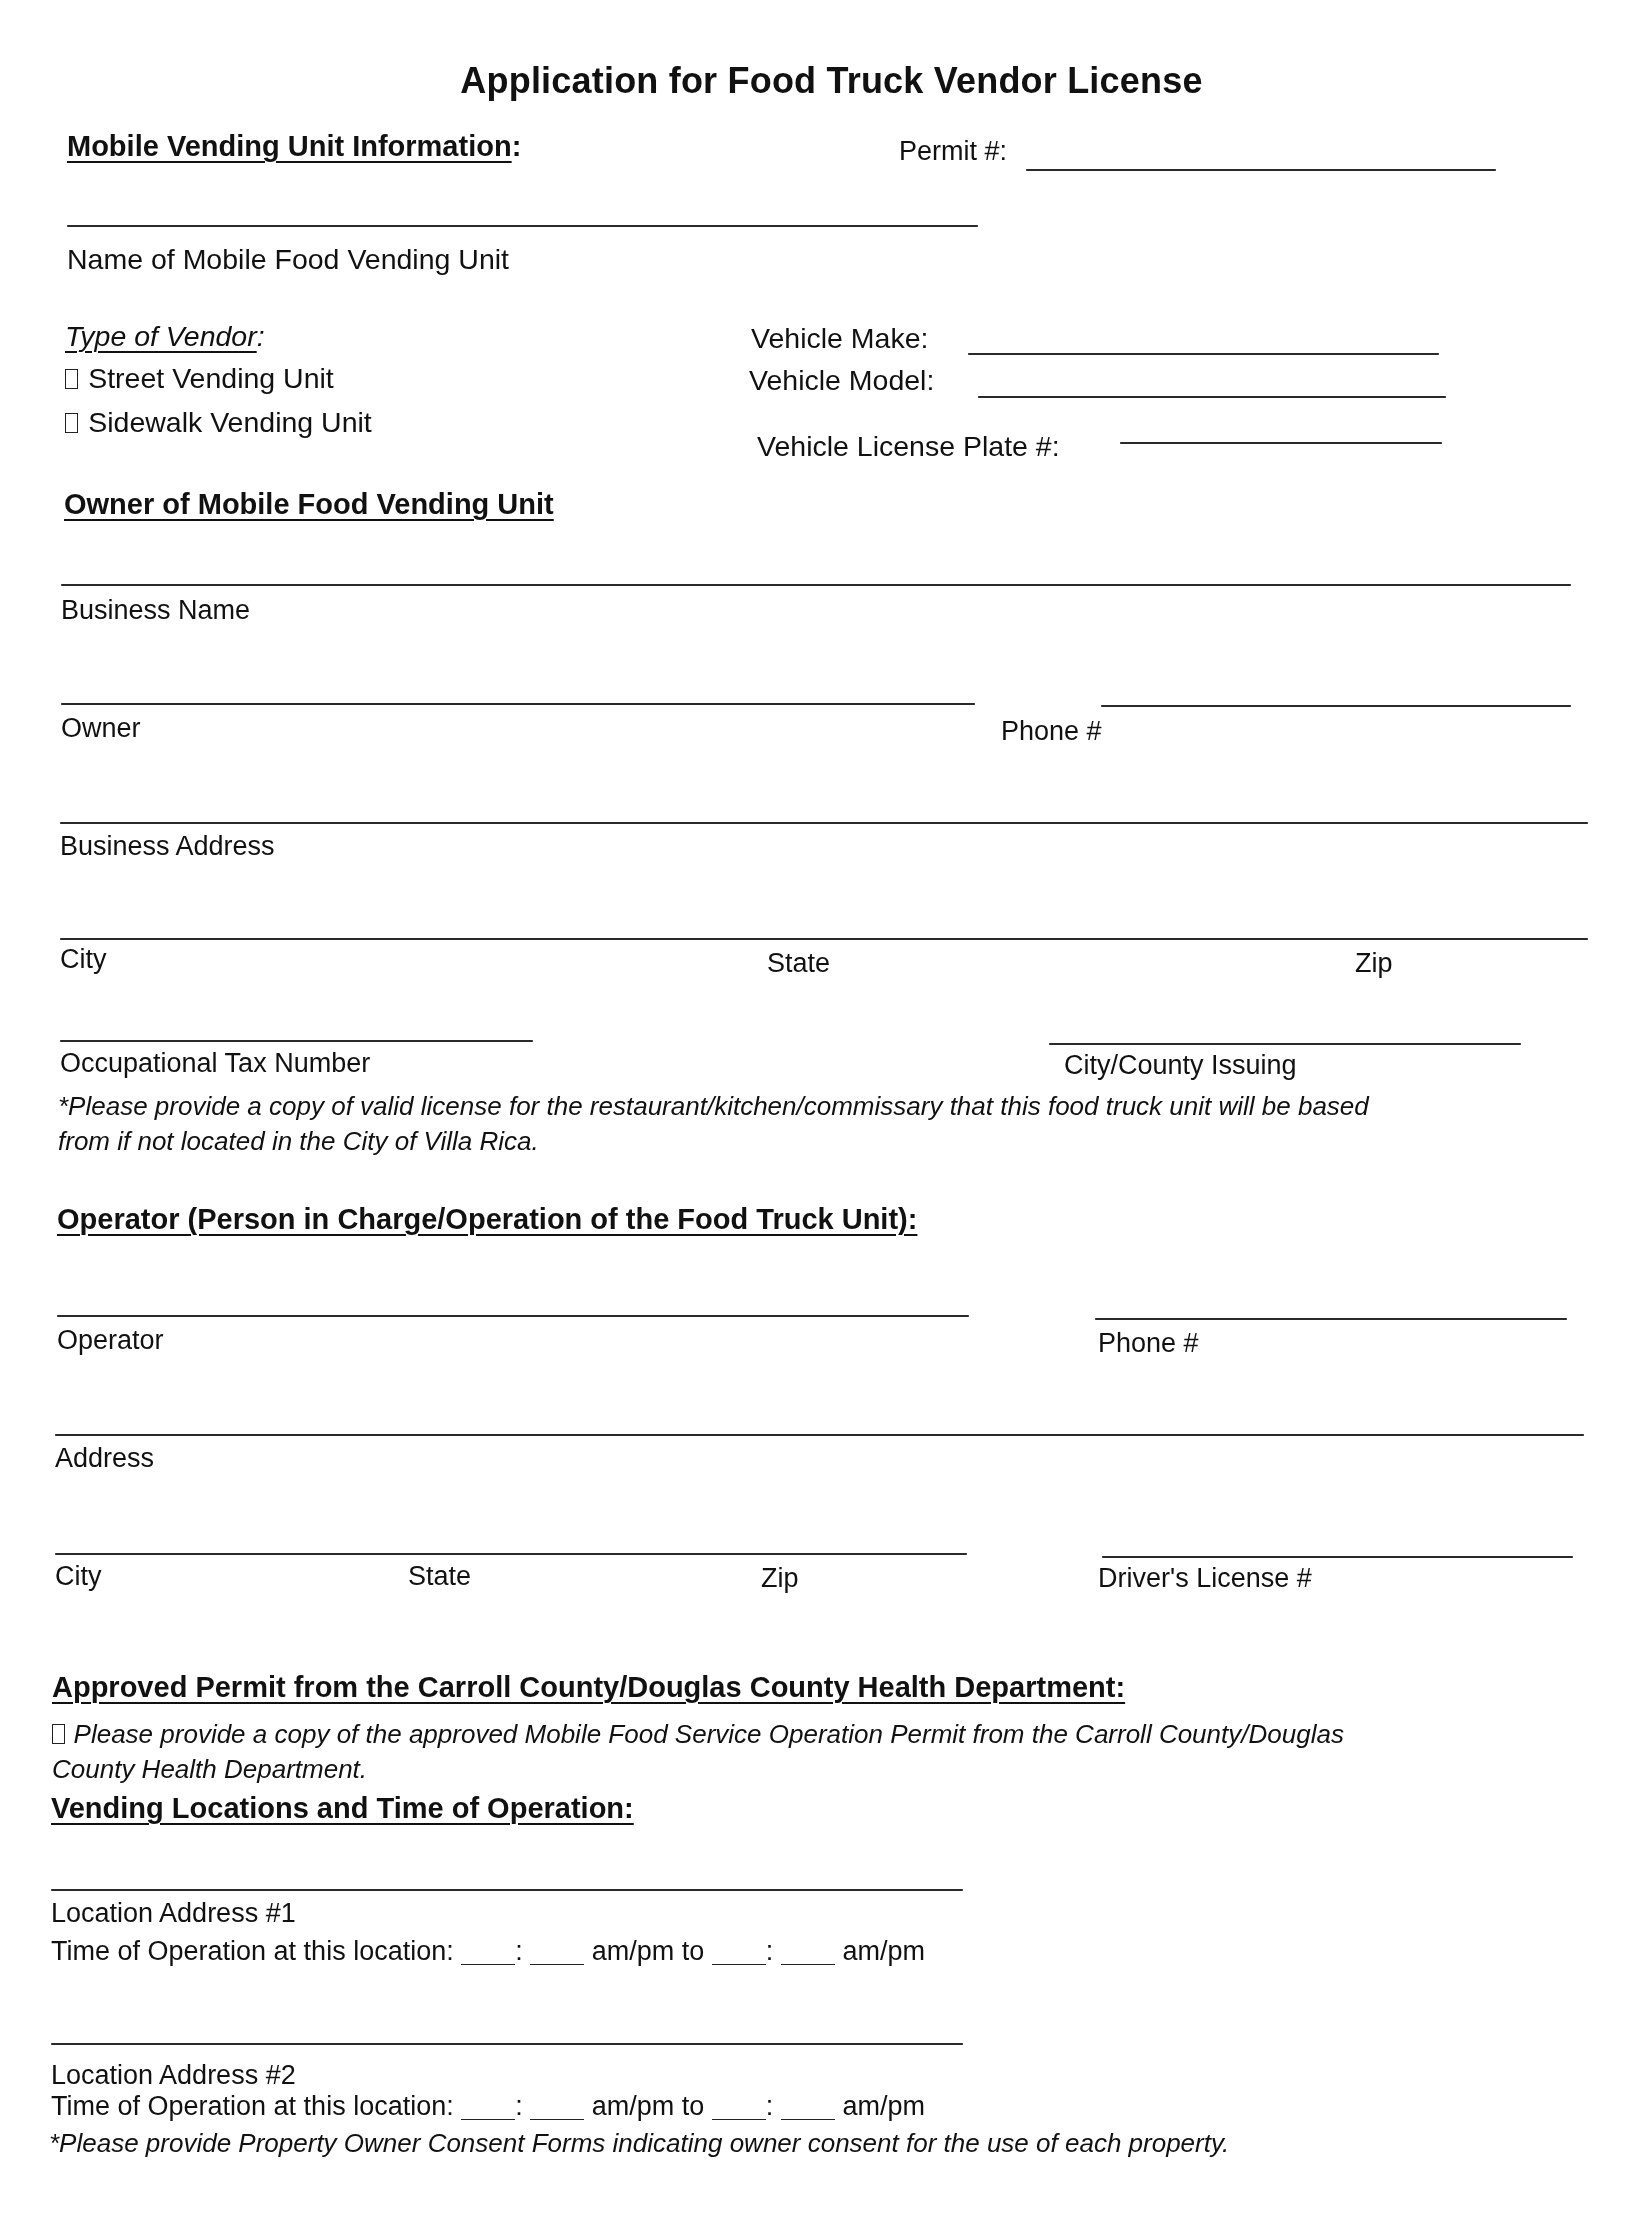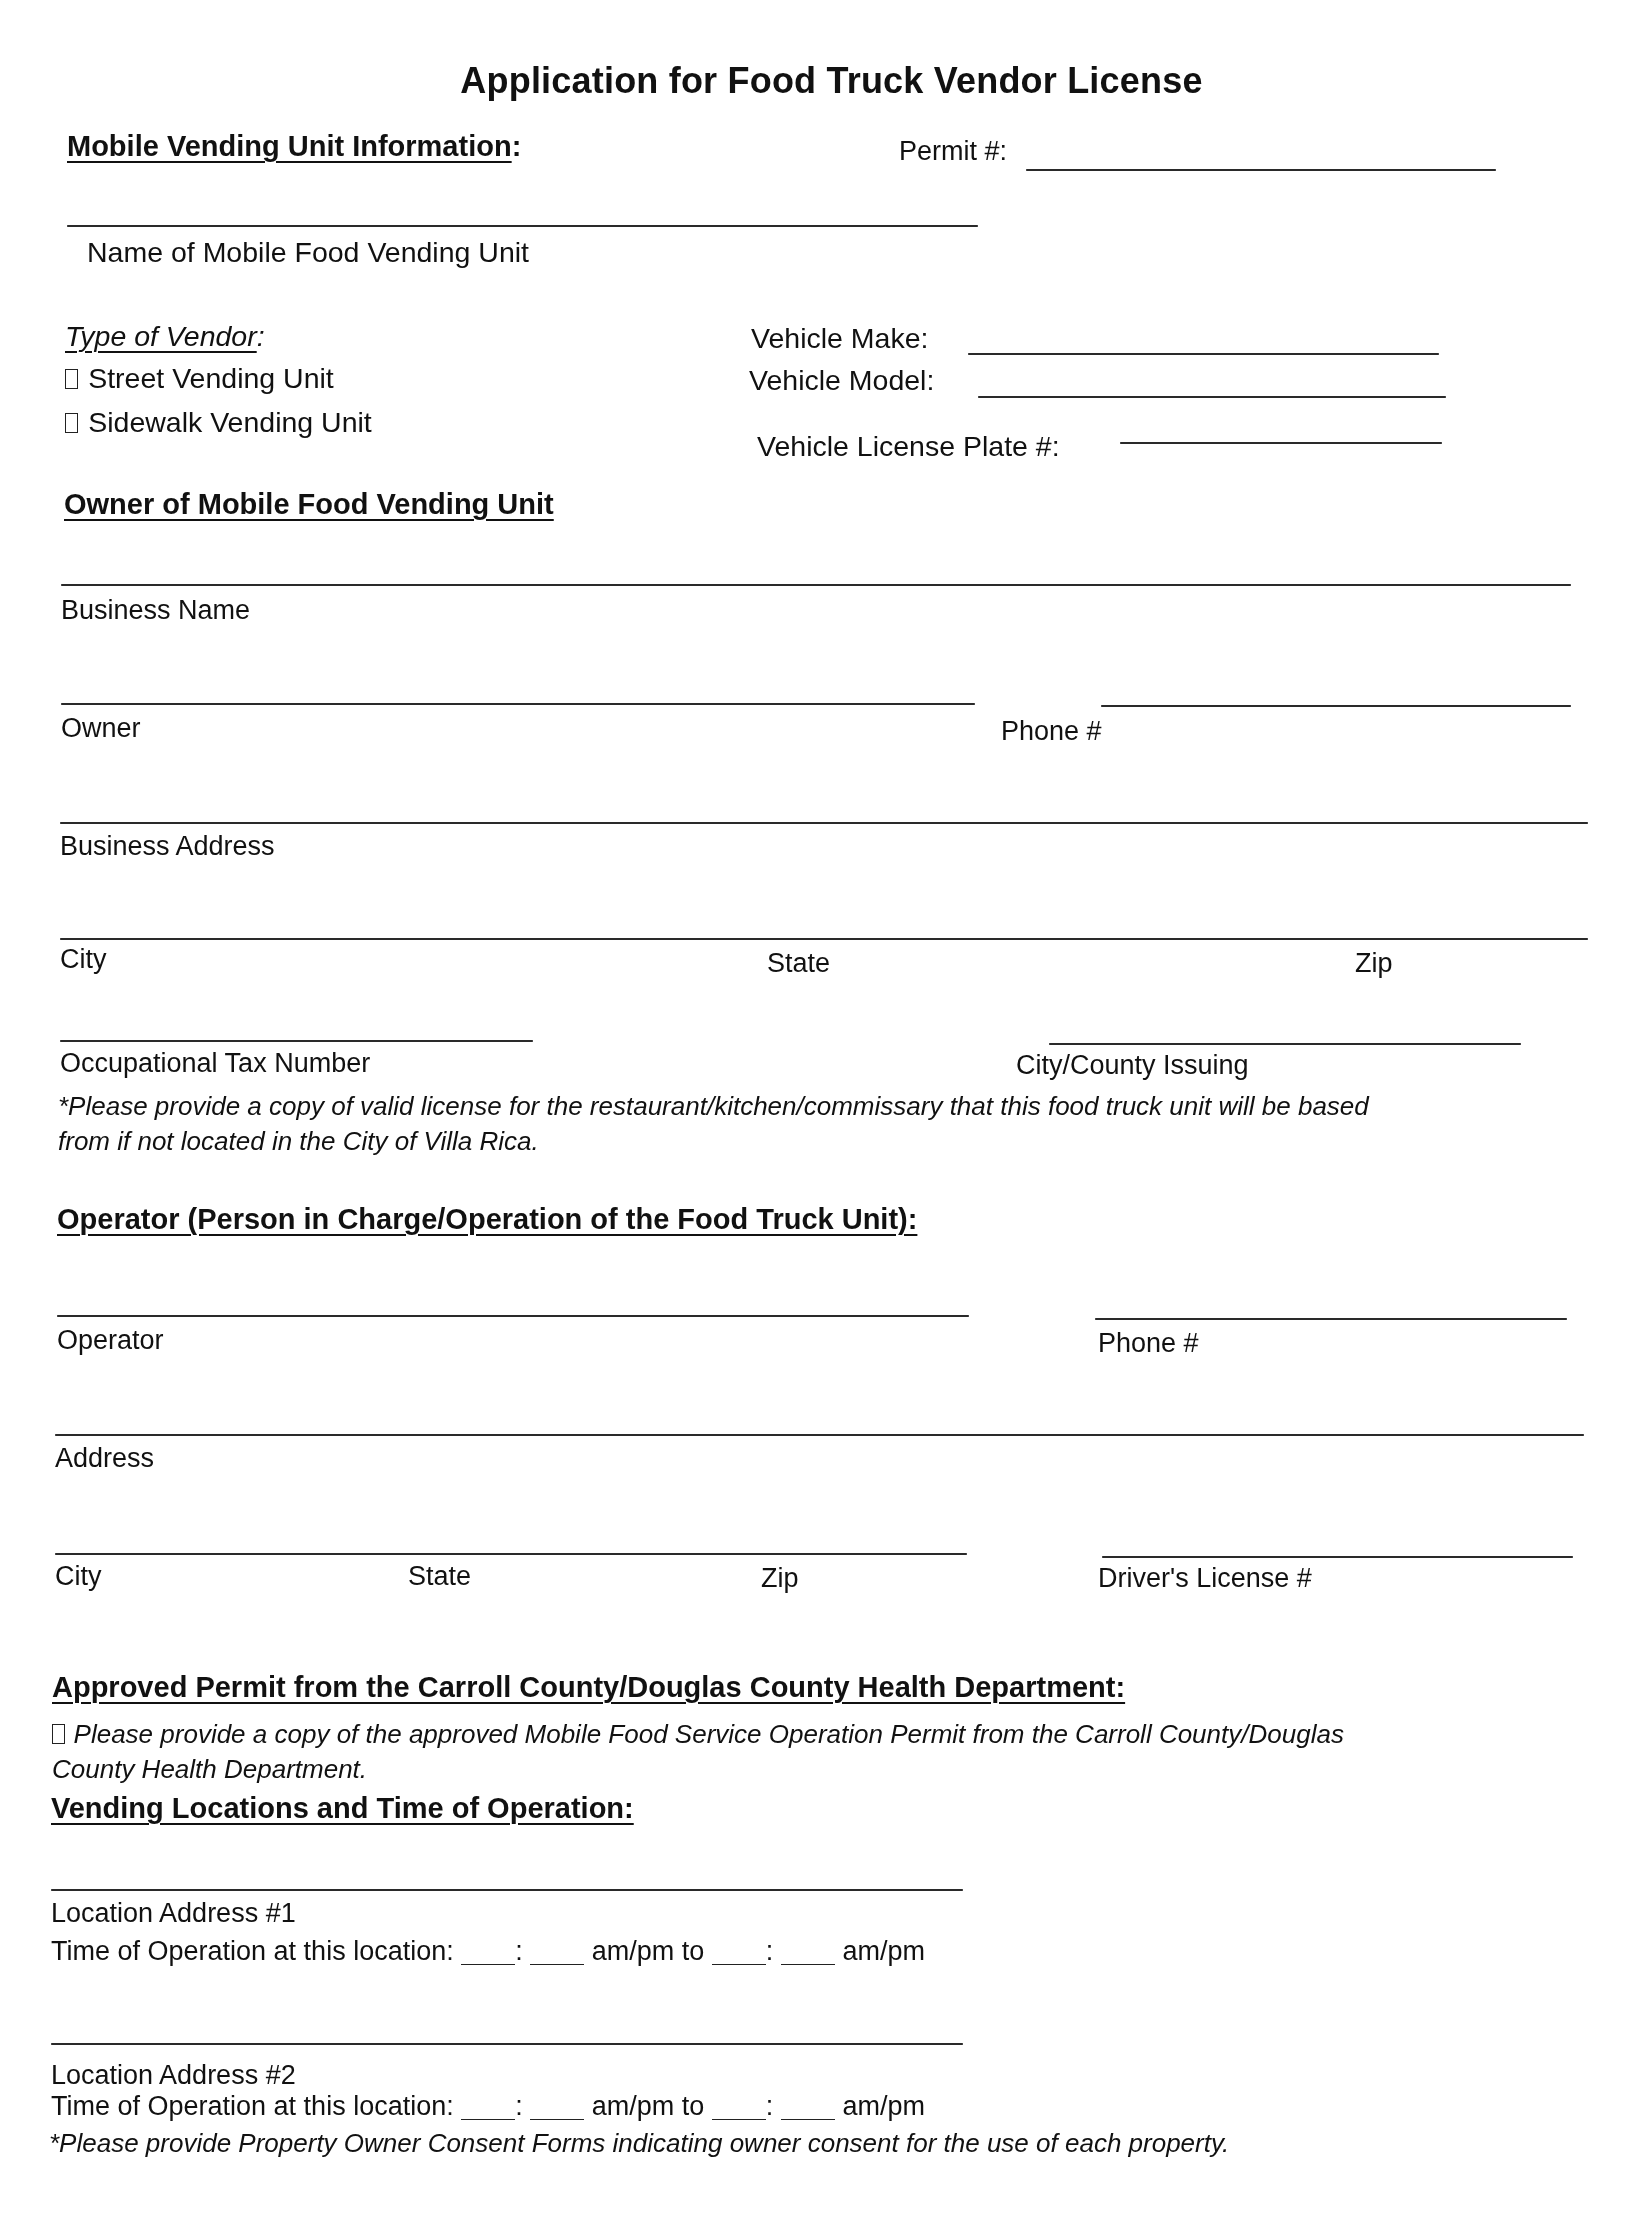--- a/index.html
+++ b/index.html
@@ -31,21 +31,21 @@
 <div class="abs hdr" style="left:67px; top:130px;">
   <span class="u">Mobile Vending Unit Information</span><span>:</span>
 </div>
 
 <div class="abs sm" style="left:899px; top:136px;">Permit #:</div>
 <div class="line" style="left:1026px; top:169px; width:470px;"></div>
 <input class="field" style="left: 1029px; top: 139px; width: 465px;" value="">
 
 <div class="line" style="left:67px; top:225px; width:911px;"></div>
 <input class="field" style="left: 70px; top: 194px; width: 897px;" value="">
-<div class="abs lbl" style="left:67px; top:236px;margin-left:20px;">Name of Mobile Food Vending Unit</div>
+<div class="abs lbl" style="left:67px; top:243px;">Name of Mobile Food Vending Unit</div>
 
 <div class="abs lbl" style="left:65px; top:320px;font-style:italic;">
   <span class="uline">Type of Vendor</span><span>:</span>
 </div>
 <div class="abs lbl" style="left:65px; top:362px;">
   <span class="cb"></span><span>Street Vending Unit</span>
 </div>
 <div class="abs lbl" style="left:65px; top:406px;">
   <span class="cb"></span><span>Sidewalk Vending Unit</span>
 </div>
@@ -87,21 +87,21 @@
 <input class="field" style="left: 1355px; top: 908px; width: 228px;">
 <div class="abs sm" style="left:60px; top:944px;">City</div>
 <div class="abs sm" style="left:767px; top:948px;">State</div>
 <div class="abs sm" style="left:1355px; top:948px;">Zip</div>
 
 <div class="line" style="left:60px; top:1040px; width:473px;"></div>
 <input class="field" style="left: 64px; top: 1010px; width: 465px;">
 <div class="line" style="left:1049px; top:1043px; width:472px;"></div>
 <input class="field" style="left: 1053px; top: 1013px; width: 465px;">
 <div class="abs sm" style="left:60px; top:1048px;">Occupational Tax Number</div>
-<div class="abs sm" style="left:1016px; top:1050px;text-align:center;">City/County Issuing</div>
+<div class="abs sm" style="left:1064px; top:1050px;text-align:center;">City/County Issuing</div>
 
 <div class="abs it" style="left:58px; top:1091px;">*Please provide a copy of valid license for the restaurant/kitchen/commissary that this food truck unit will be based</div>
 <div class="abs it" style="left:58px; top:1126px;">from if not located in the City of Villa Rica.</div>
 
 <div class="abs hdr" style="left:57px; top:1203px;">
   <span class="u">Operator (Person in Charge/Operation of the Food Truck Unit):</span>
 </div>
 
 <div class="line" style="left:57px; top:1315px; width:912px;"></div>
 <input class="field" style="left: 61px; top: 1285px; width: 905px;">

